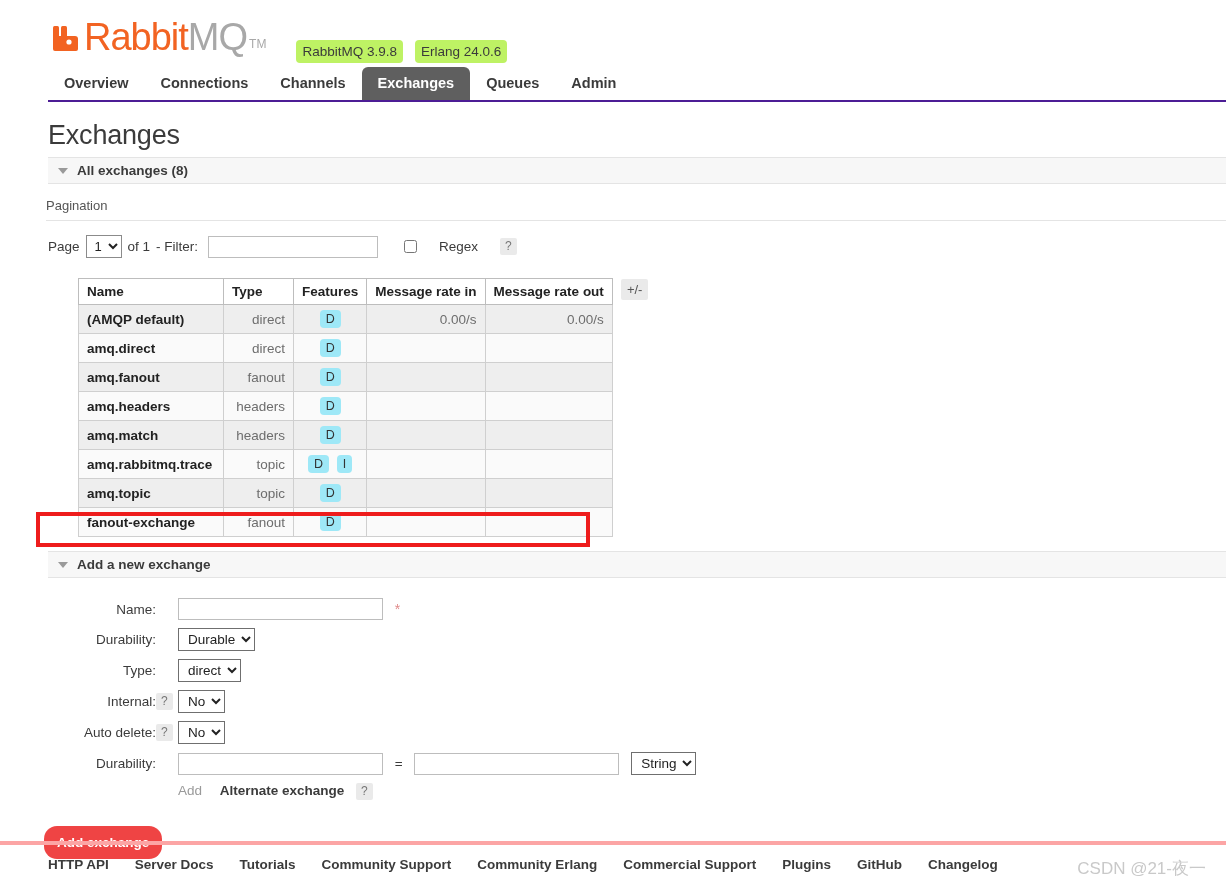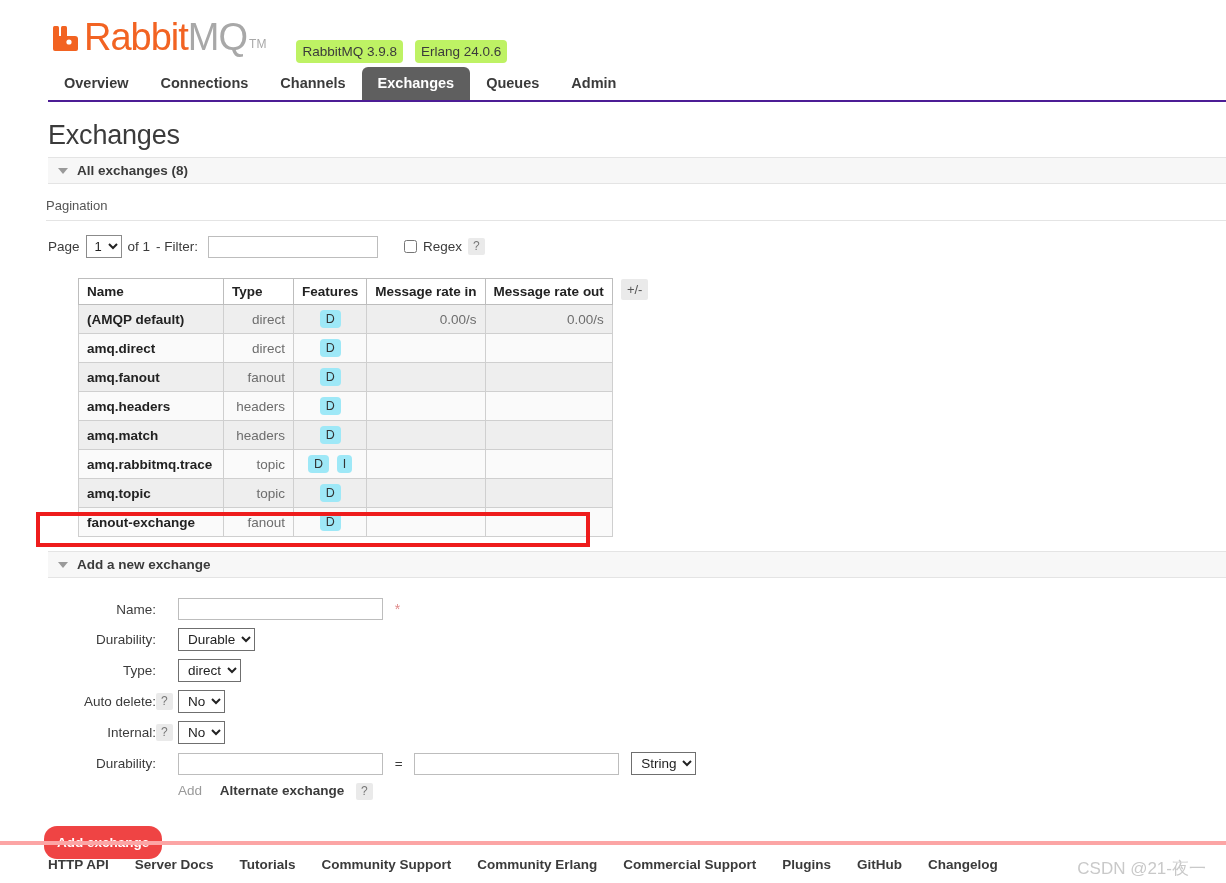--- a/index.html
+++ b/index.html
@@ -70,21 +70,21 @@
     font-size: 13.5px; color: #3b3b3b; gap: 6px;
   }
   .pagination-row select {
     font-family: "Liberation Sans", sans-serif; font-size: 13px;
     padding: 2px 2px 2px 4px; border: 1px solid #8b8b8b; background: #fff; color: #222;
   }
   .filter-input {
     width: 170px; height: 22px; border: 1px solid #bdbdbd; background: #fff;
     margin-left: 4px; font-family: "Liberation Sans", sans-serif; font-size: 13px; padding: 0 4px;
   }
-  .regex-box { display: flex; align-items: center; gap: 6px; margin-left: 20px; }
+  .regex-box { display: flex; align-items: center; gap: 22px; margin-left: 20px; }
   .regex-box input[type=checkbox] { width: 13px; height: 13px; margin: 0; }
   .help-q {
     display: inline-block; background: #eaeaea; color: #777;
     font-size: 12px; line-height: 15px; padding: 1px 5px; border-radius: 2px; cursor: pointer;
   }
 
   
   .table-area { margin: 20px 0 0 46px; display: flex; align-items: flex-start; padding-left: 32px; }
   table.ex { border-collapse: collapse; font-size: 13.5px; }
   table.ex th {
@@ -337,32 +337,32 @@
       <tr>
         <td class="lbl">Type:</td>
         <td class="qcell"></td>
         <td>
           <select>
             <option>direct</option>
           </select>
         </td>
       </tr>
       <tr>
-        <td class="lbl">Auto delete:</td>
+        <td class="lbl">Internal:</td>
         <td class="qcell">
           <span class="help-q">?</span>
         </td>
         <td>
           <select>
             <option>No</option>
           </select>
         </td>
       </tr>
       <tr>
-        <td class="lbl">Internal:</td>
+        <td class="lbl">Auto delete:</td>
         <td class="qcell">
           <span class="help-q">?</span>
         </td>
         <td>
           <select>
             <option>No</option>
           </select>
         </td>
       </tr>
       <tr>

